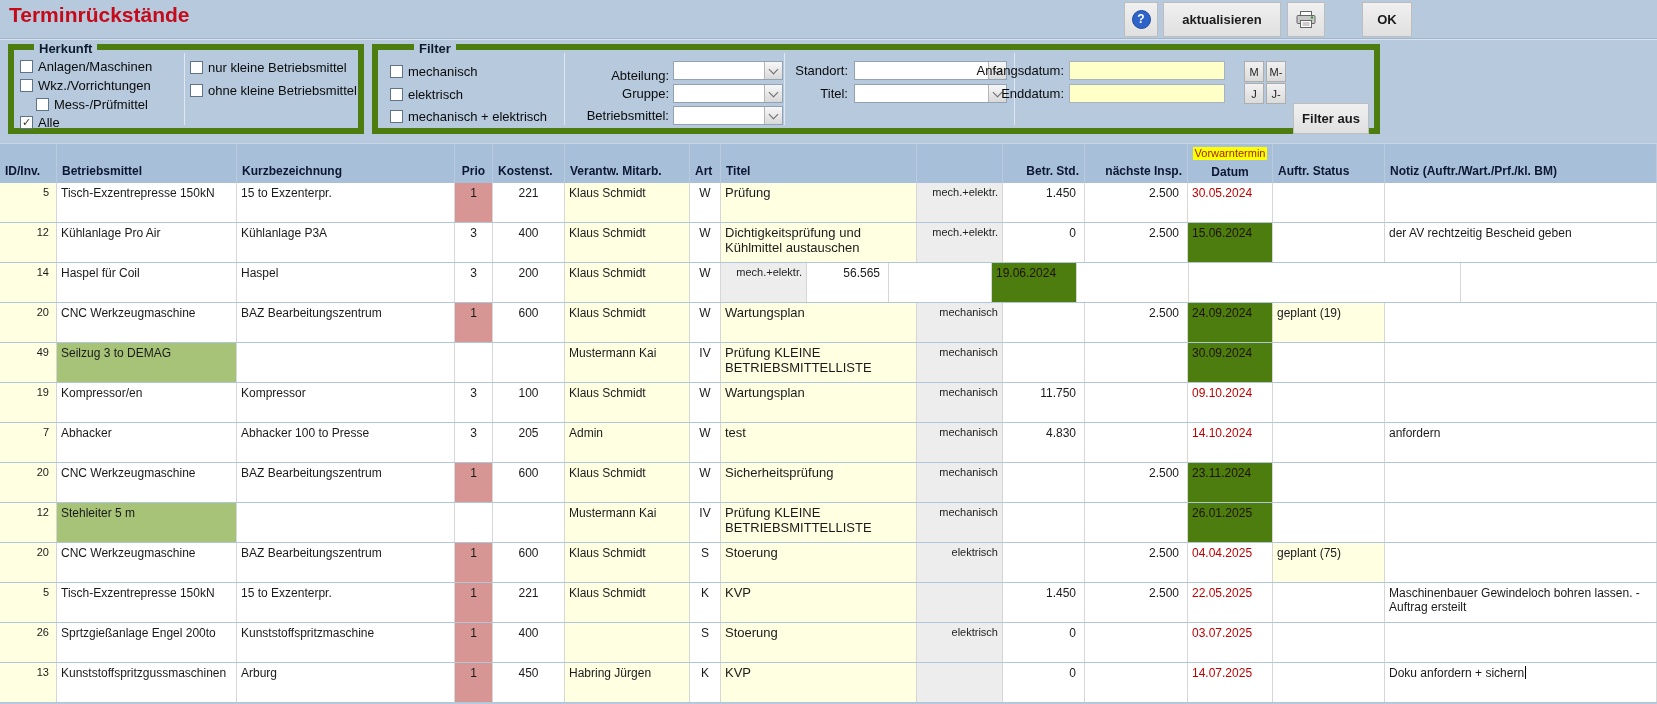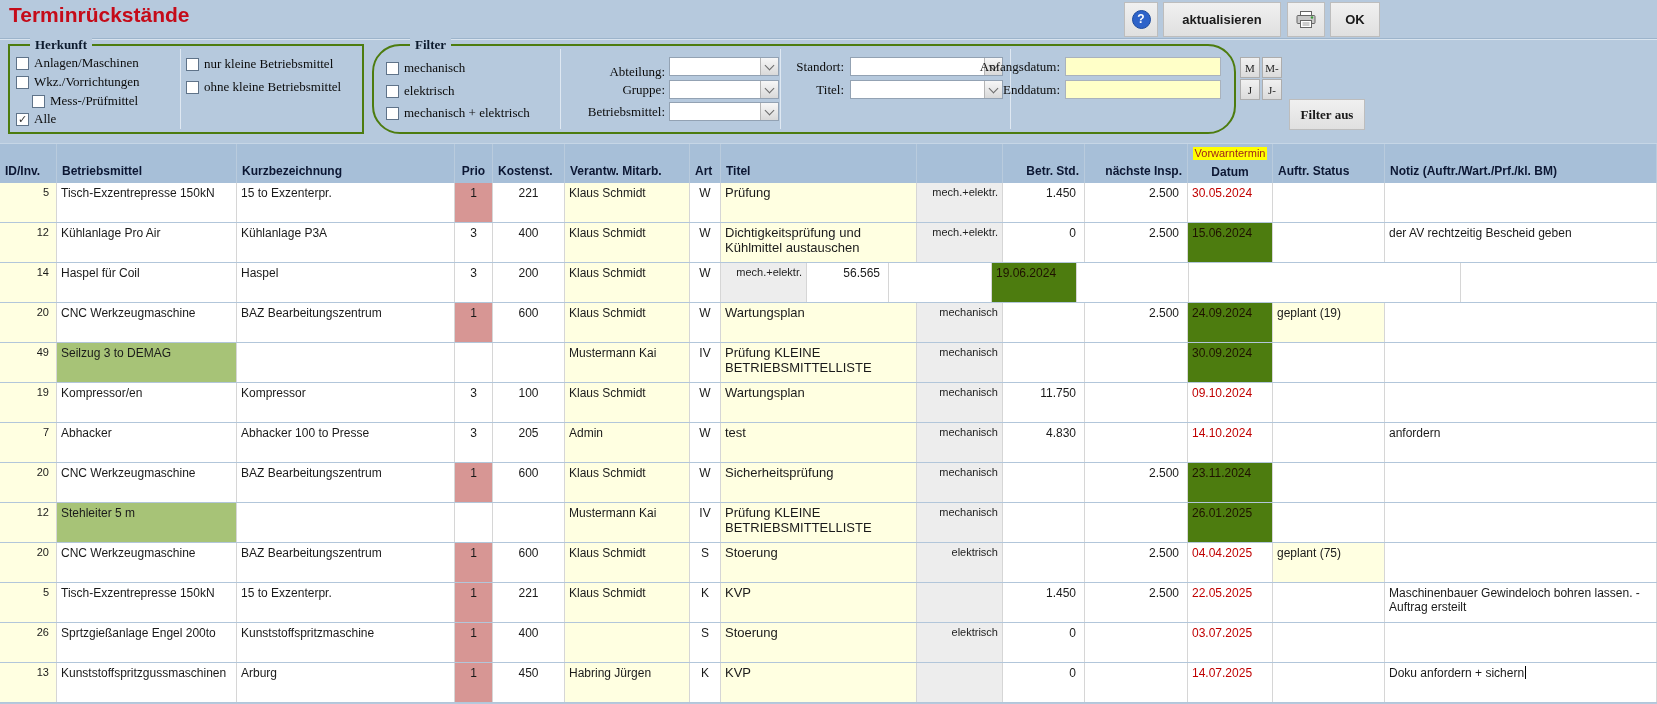--- a/index.html
+++ b/index.html
@@ -19,21 +19,21 @@
     display:flex; align-items:center; justify-content:center; gap:4px; cursor:default;
   }
   .help-circle {
     width:17px; height:17px; border-radius:50%;
     background:radial-gradient(circle at 35% 30%, #8ab6ef 0%, #2e63c9 60%, #17ay 100%);
     background-color:#2e63c9;
     color:#fff; font-weight:bold; font-size:12px; line-height:17px; text-align:center;
     border:1px solid #1b4a9e;
   }
   
-  .gbox { position:absolute; border:2px solid #4d7c0f; box-sizing:border-box;font-family:Liberation Serif, serif; }
+  .gbox { position:absolute; border:6px solid #4d7c0f; box-sizing:border-box; }
   .gbox-label { position:absolute; top:-9px; background:#b6c9dd; padding:0 5px; font-weight:bold; font-size:13px; color:#0d1b2e; }
   .vsep { position:absolute; top:3px; bottom:3px; width:1px; background:#dfe8f2; }
   .check-row { position:absolute; display:flex; align-items:center; gap:5px; font-size:13px; color:#0b0b0b; white-space:nowrap; cursor:default; }
   .cb {
     width:13px; height:13px; box-sizing:border-box; background:#fff; border:1px solid #5f7389;
     font-size:11px; line-height:11px; text-align:center; color:#333; flex:0 0 auto;
   }
   .flabel { position:absolute; font-size:13px; color:#0b0b0b; text-align:right; white-space:nowrap; }
   .combo { position:absolute; height:19px; box-sizing:border-box; background:#fff; border:1px solid #93a2b3; display:flex; }
   .combo-val { flex:1; font-size:12px; padding:1px 3px; overflow:hidden; }
@@ -106,21 +106,21 @@
       <svg width="20" height="17" viewBox="0 0 20 17">
         <rect x="4.5" y="0.5" width="11" height="4" fill="#ffffff" stroke="#666666"></rect>
         <rect x="1" y="4.5" width="18" height="8" rx="1" fill="#c9c9c9" stroke="#666666"></rect>
         <circle cx="16" cy="6.5" r="1.2" fill="#3a9a3a"></circle>
         <rect x="4.5" y="9.5" width="11" height="7" fill="#ffffff" stroke="#666666"></rect>
         <line x1="6.5" y1="12" x2="13.5" y2="12" stroke="#9a9a9a"></line>
         <line x1="6.5" y1="14" x2="13.5" y2="14" stroke="#9a9a9a"></line>
       </svg>
     </span>
   </button>
-  <button class="tbtn" style="left:1330px; width:50px;">OK</button>
+  <button class="tbtn" style="left:1362px; width:50px;">OK</button>
 
   <div class="top-sep"></div>
   <div class="top-sep2"></div>
 
   <div class="gbox" style="left:8px; top:44px; width:356px; height:90px;">
     <span class="gbox-label" style="left:20px;">Herkunft</span>
     <div class="vsep" style="left:170px;"></div>
 
     <label class="check-row" style="left:6px; top:9px;">
       <span class="cb"></span>
@@ -142,21 +142,21 @@
     <label class="check-row" style="left:176px; top:10px;">
       <span class="cb"></span>
       <span>nur kleine Betriebsmittel</span>
     </label>
     <label class="check-row" style="left:176px; top:33px;">
       <span class="cb"></span>
       <span>ohne kleine Betriebsmittel</span>
     </label>
   </div>
 
-  <div class="gbox" style="left:372px; top:44px; width:864px; height:90px;border-radius:28px;">
+  <div class="gbox" style="left:372px; top:44px; width:1008px; height:90px;">
     <span class="gbox-label" style="left:36px;">Filter</span>
     <div class="vsep" style="left:186px;"></div>
     <div class="vsep" style="left:406px;"></div>
     <div class="vsep" style="left:636px;"></div>
 
     <label class="check-row" style="left:12px; top:14px;">
       <span class="cb"></span>
       <span>mechanisch</span>
     </label>
     <label class="check-row" style="left:12px; top:37px;">

